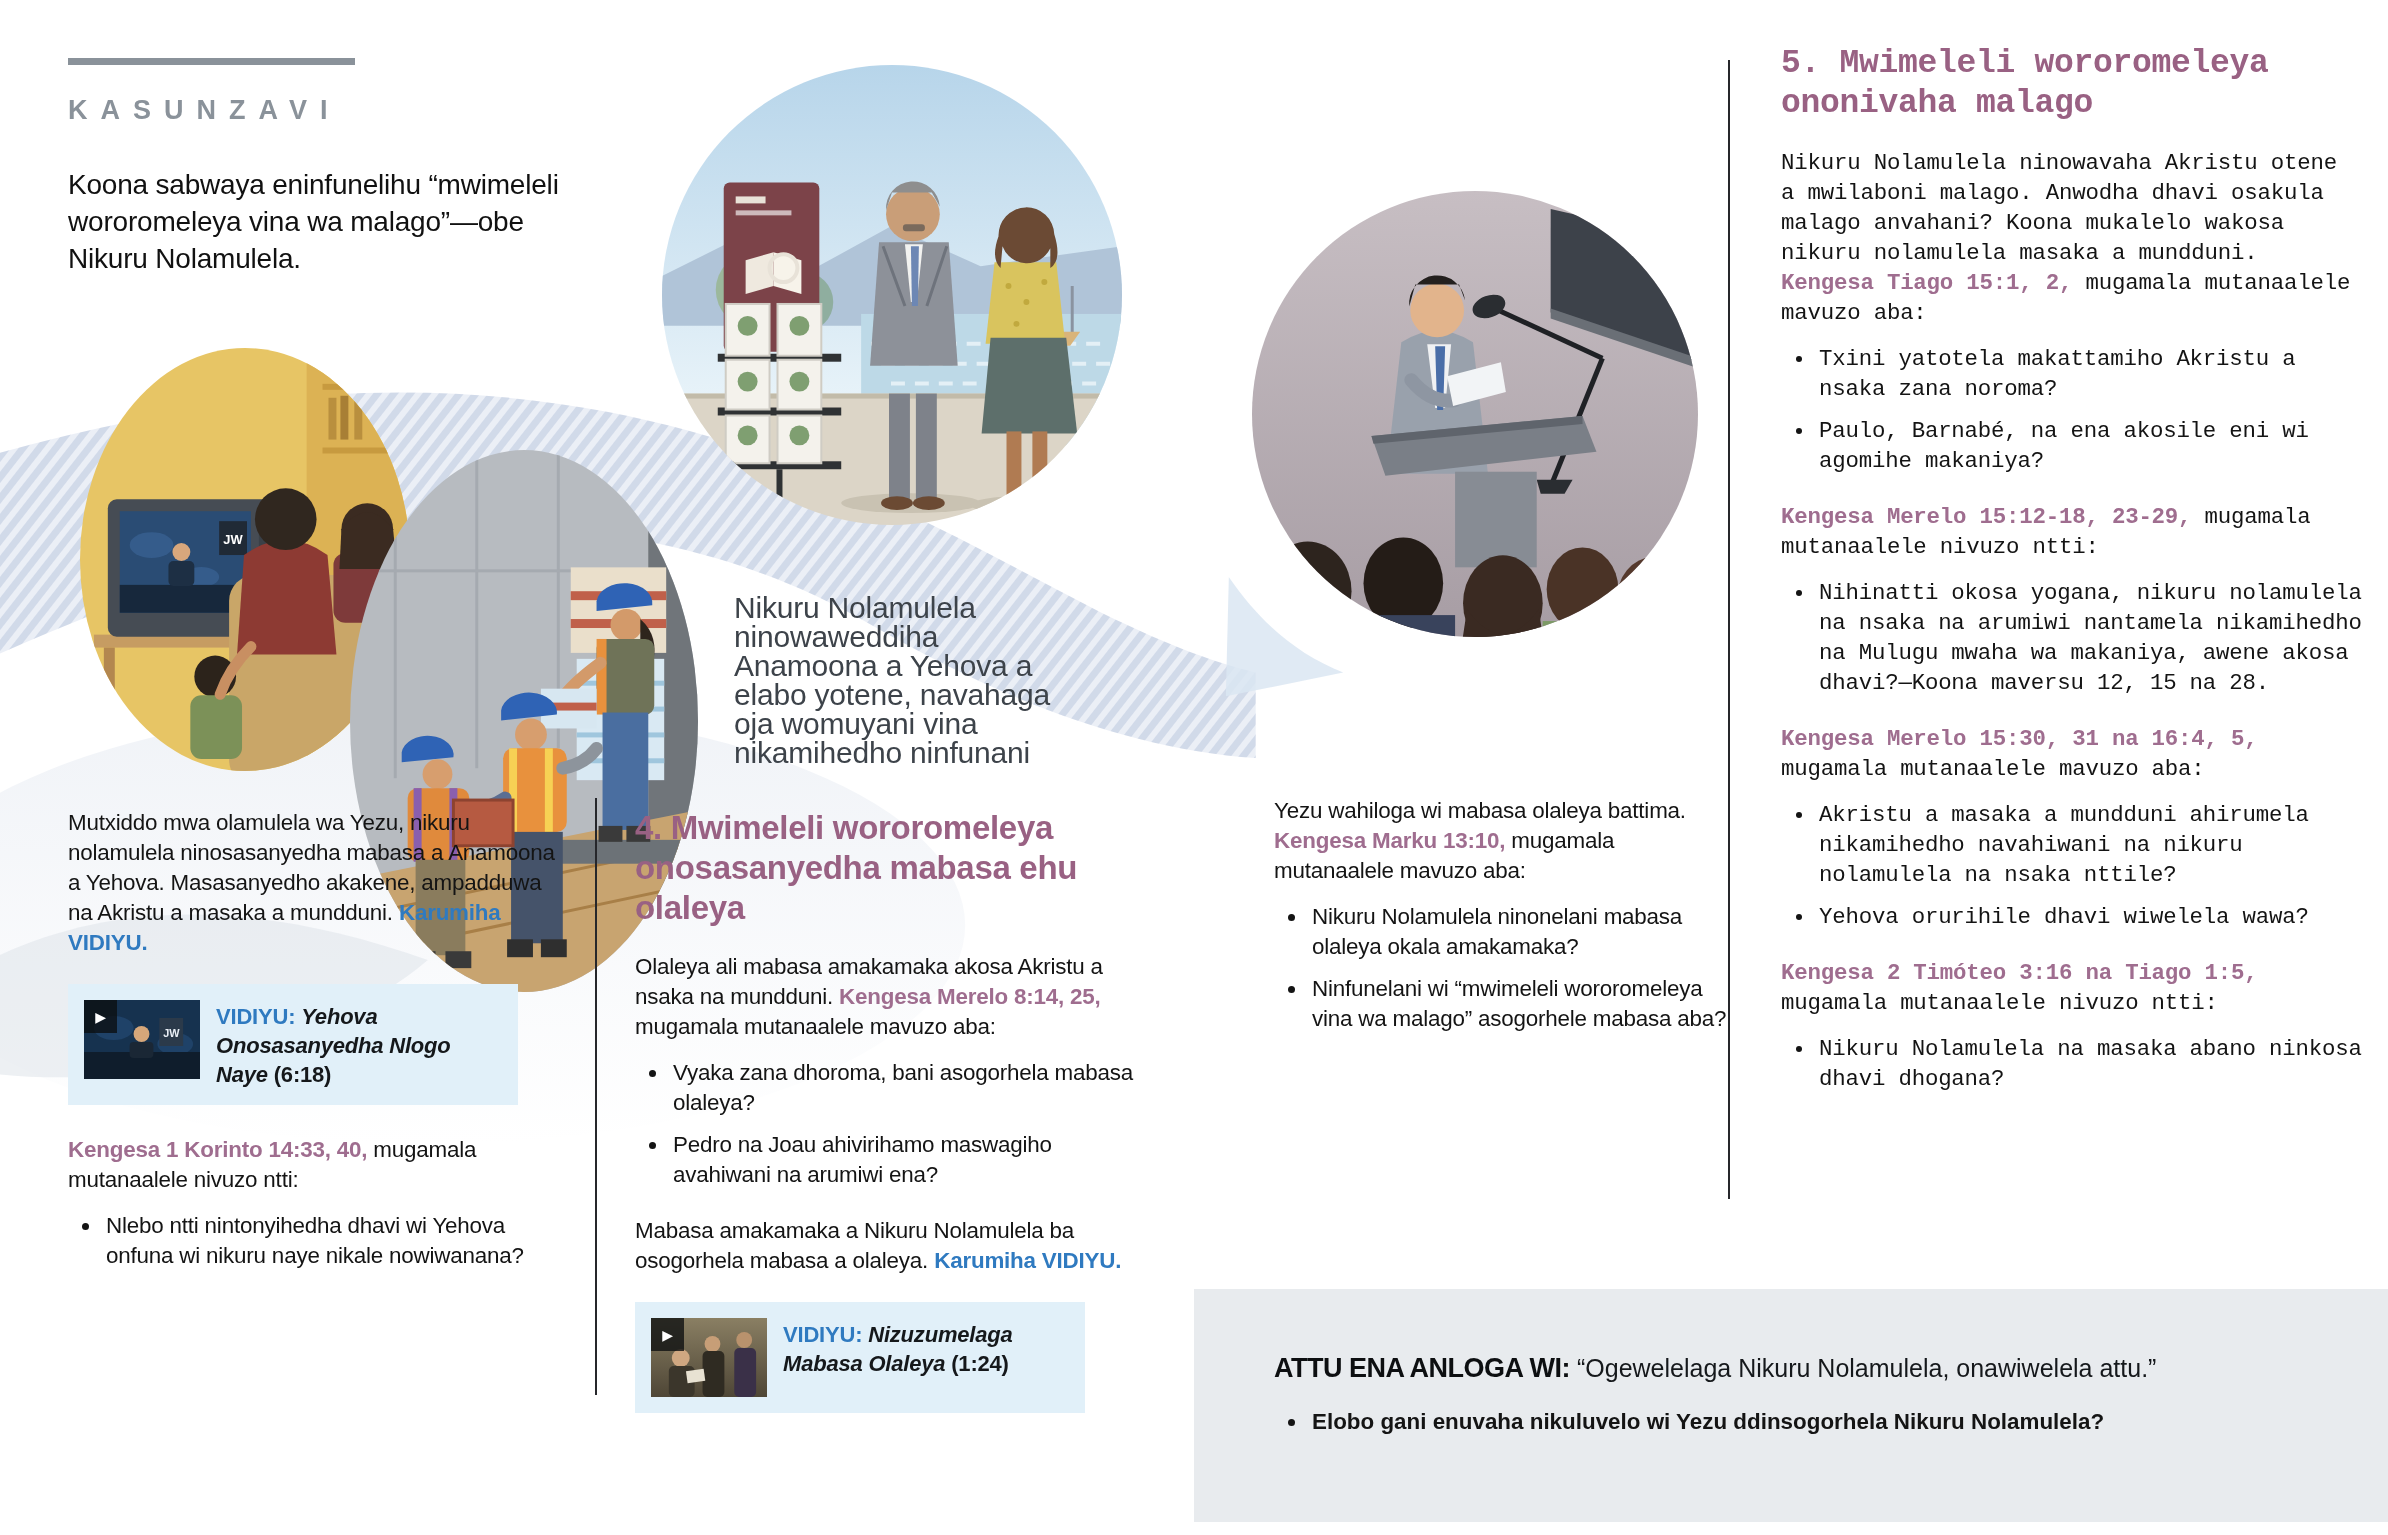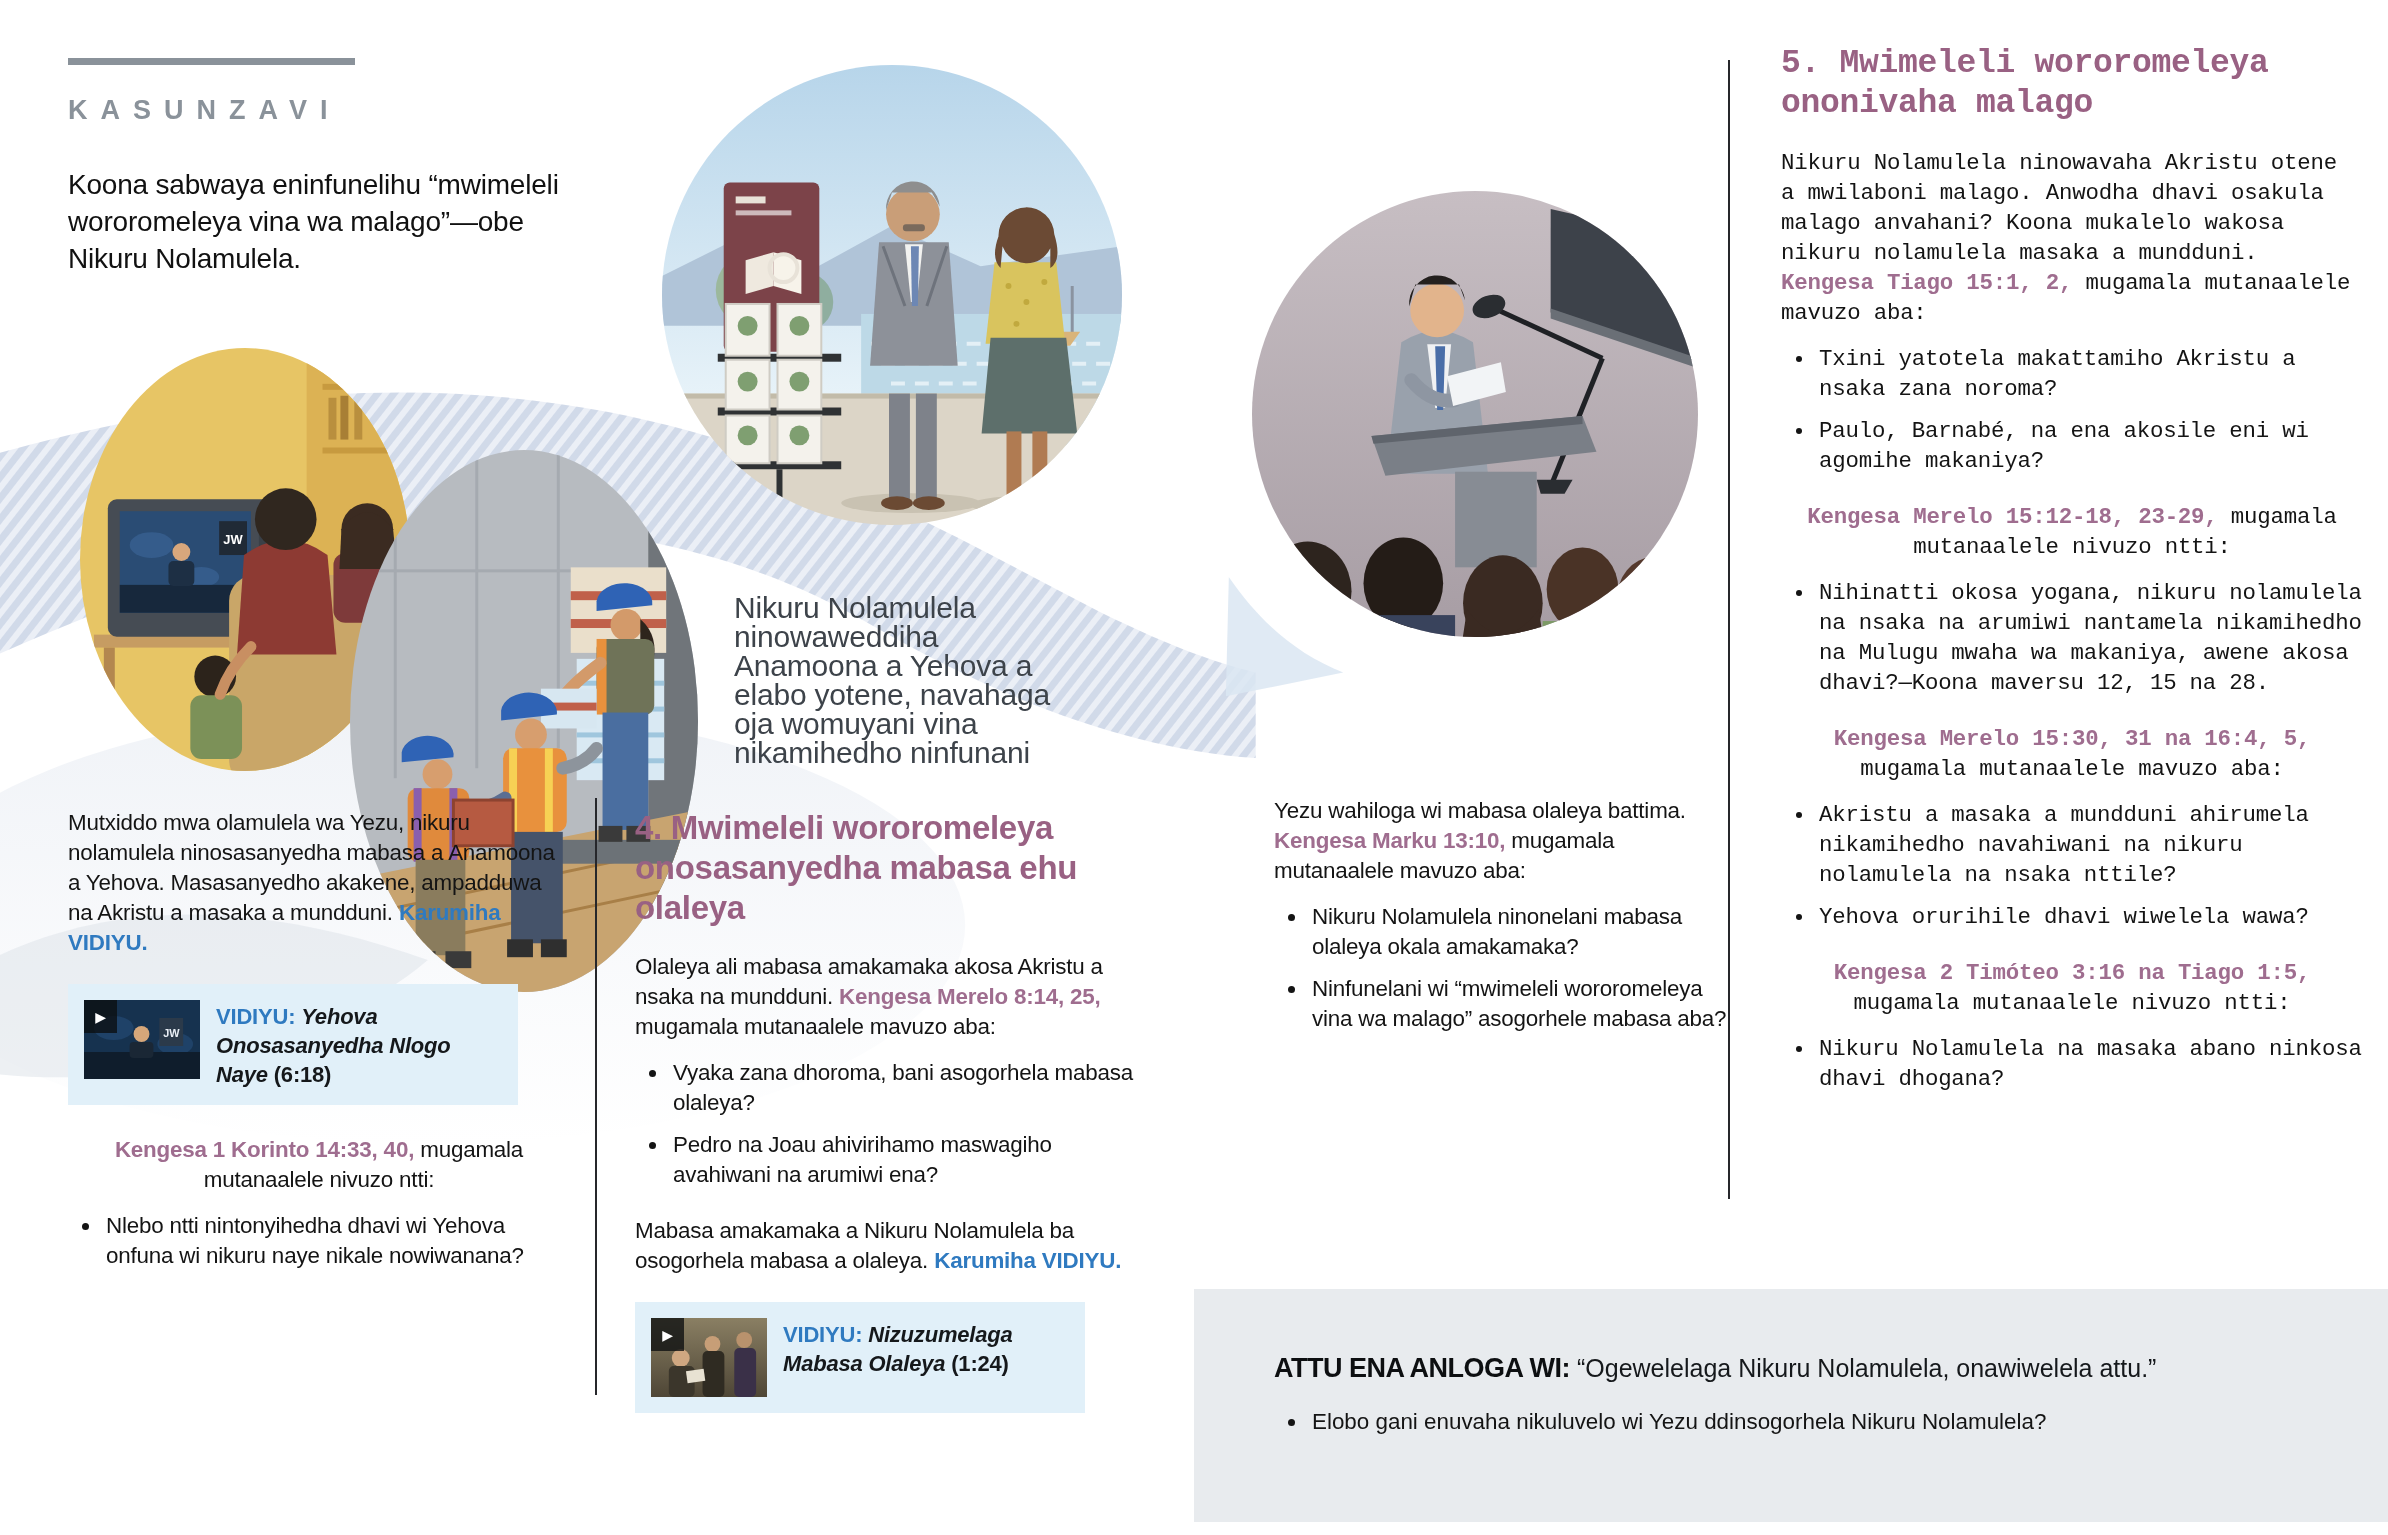--- a/index.html
+++ b/index.html
@@ -23,21 +23,21 @@
   .masthead h1{margin:0; font-size:27px; font-weight:bold; letter-spacing:13px; color:#8a929a;}
   .masthead p{margin:40px 0 0 0; font-size:28px; line-height:37px; color:#111; letter-spacing:-0.2px;}
 
   
   .hero-caption{position:absolute; left:734px; top:593px; width:348px; font-size:30px; line-height:29px; color:#3d434a; z-index:2; letter-spacing:-0.2px;}
 
   
   .col{position:absolute; z-index:2; letter-spacing:-0.2px;}
   .col h2{margin:0 0 24px 0; font-size:33px; line-height:40px; font-weight:bold; color:#996183; letter-spacing:-0.3px;}
   .col p{margin:0; font-size:22.4px; line-height:30px; color:#141414;}
-  .col p.ref-para{margin-top:26px;text-align:center;}
+  .col p.ref-para{margin-top:26px;}
   .ref{color:#9f6d8f; font-weight:bold;}
   .link{color:#2f7ac0; font-weight:bold; text-decoration:none; cursor:pointer;}
   ul.qlist{list-style:disc; margin:16px 0 26px 0; padding-left:34px;}
   ul.qlist li{font-size:22.4px; line-height:30px; color:#141414; margin-bottom:12px; padding-left:4px;}
 
   .col-s3{left:68px; top:808px; width:502px;}
   .col-s4{left:635px; top:808px; width:502px;}
   .col-mid{left:1274px; top:796px; width:453px;}
   .col-s5{left:1781px; top:44px; width:582px;font-family:Liberation Mono, monospace;}
 
@@ -54,21 +54,21 @@
               color:#fff; display:flex; align-items:center; justify-content:center; font-size:14px; line-height:1;}
   .video-text{font-size:22px; line-height:29px; color:#15181b; padding-top:2px;}
   .video-label{color:#2f7ac0; font-weight:bold;}
   .video-title{font-weight:bold; font-style:italic;}
   .video-dur{font-weight:bold;}
 
   
   .footer-box{position:absolute; left:1194px; top:1289px; width:1194px; height:233px; background:#e8ebee; z-index:2; box-sizing:border-box; padding:62px 60px 0 80px;}
   .footer-lead{font-size:25px; line-height:34px; color:#15181b;}
   .footer-label{font-weight:bold; font-size:27px; letter-spacing:-0.5px; color:#0d0f11;}
-  .footer-box ul.qlist{margin-top:22px;}
+  .footer-box ul.qlist{margin-top:22px;font-weight:bold;}
   .footer-box li{font-size:24px;}
 </style>
 </head>
 <body>
 
 <div class="page">
 
   <svg class="bg-decor" viewBox="0 0 2400 1543" preserveAspectRatio="none">
     <defs>
       <pattern id="diag" width="13" height="13" patternUnits="userSpaceOnUse" patternTransform="rotate(38)">

